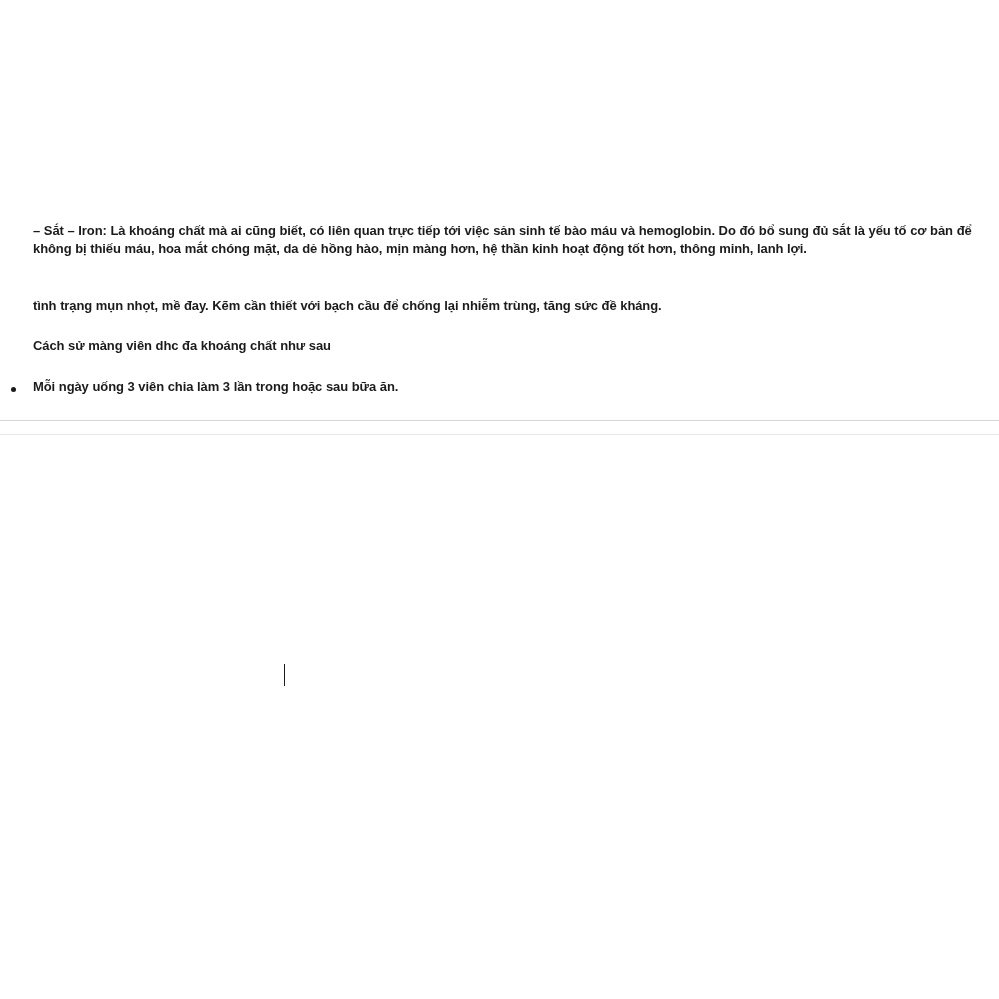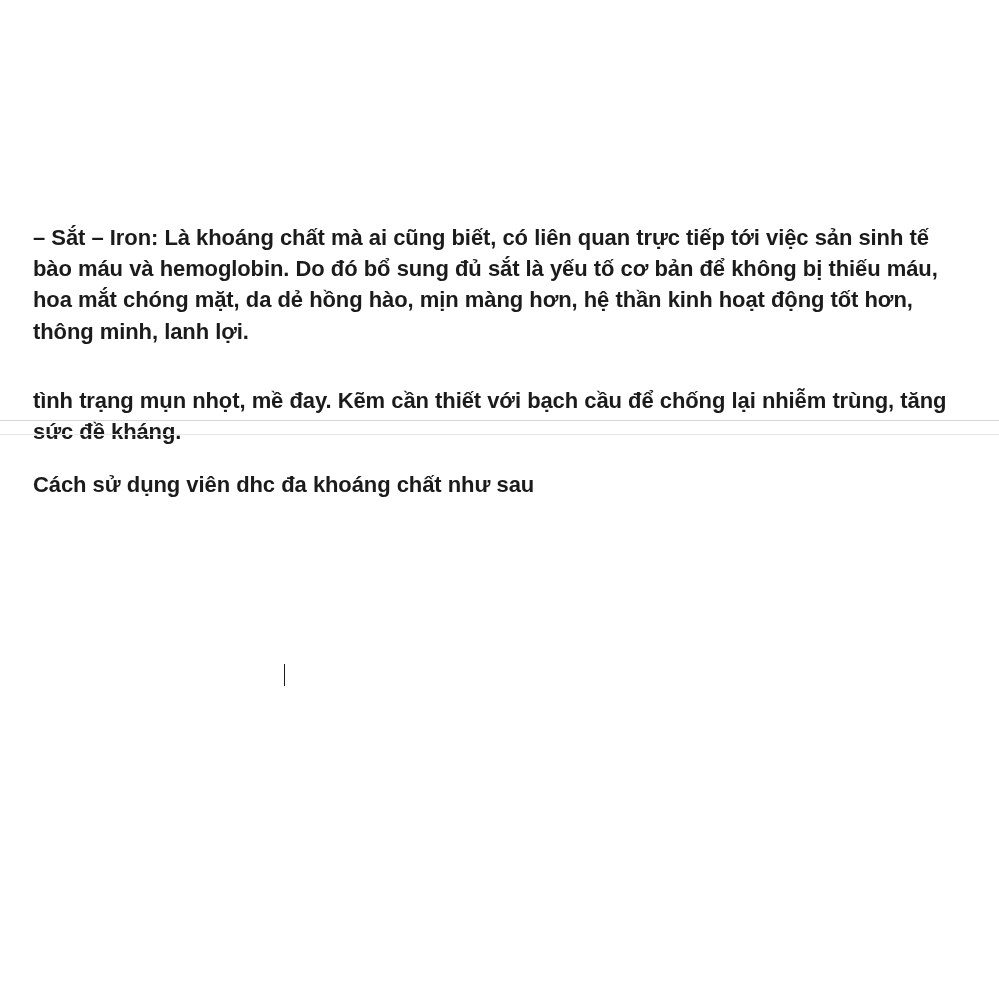--- a/index.html
+++ b/index.html
@@ -25,21 +25,21 @@
   }
 
   .content {
     position: absolute;
     left: 33px;
     top: 222px;
     width: 940px;
   }
 
   .para {
-    font-size: 22px;
+    font-size: 13px;
     font-weight: bold;
     line-height: 1.42;
     margin: 0 0 22px 0;
     letter-spacing: -0.1px;
     word-spacing: 0.2px;
     color: #1b1b1b;
   }
 
   .para:last-child {
     margin-bottom: 0;
@@ -90,22 +90,26 @@
 
   <div class="content">
 
     <p class="para">– Sắt – Iron: Là khoáng chất mà ai cũng biết, có liên quan trực tiếp tới việc sản sinh tế bào máu và hemoglobin. Do đó bổ sung đủ sắt là yếu tố cơ bản để không bị thiếu máu, hoa mắt chóng mặt, da dẻ hồng hào, mịn màng hơn, hệ thần kinh hoạt động tốt hơn, thông minh, lanh lợi.</p>
 
 
     <p class="para" style="margin-top:38px;">tình trạng mụn nhọt, mề đay. Kẽm cần thiết với bạch cầu để chống lại nhiễm trùng, tăng sức đề kháng.</p>
 
 
 
-    <p class="para">Cách sử dụng viên dhc đa khoáng chất như sau</p>
+    <p class="para">Cách sử màng viên dhc đa khoáng chất như sau</p>
 
+    <div class="bullet-row">
+      <span class="bullet-dot"></span>
+      <p class="para">Mỗi ngày uống 3 viên chia làm 3 lần trong hoặc sau bữa ăn.</p>
+    </div>
 
   </div>
 
   <div class="divider"></div>
   <div class="divider second"></div>
 
   <div class="caret"></div>
 
 </div>
 

